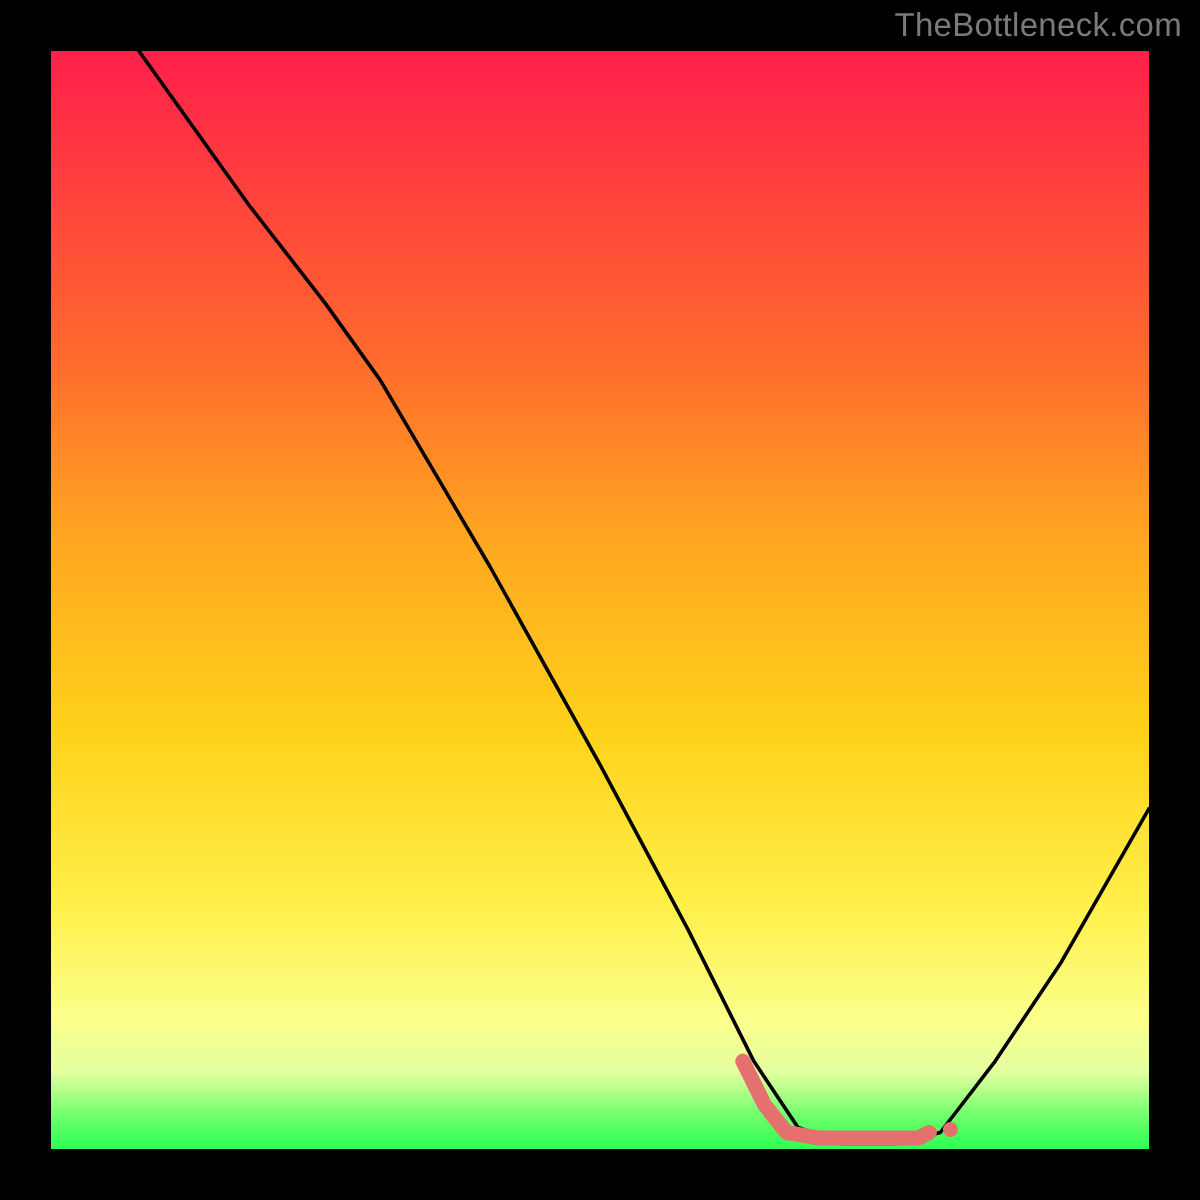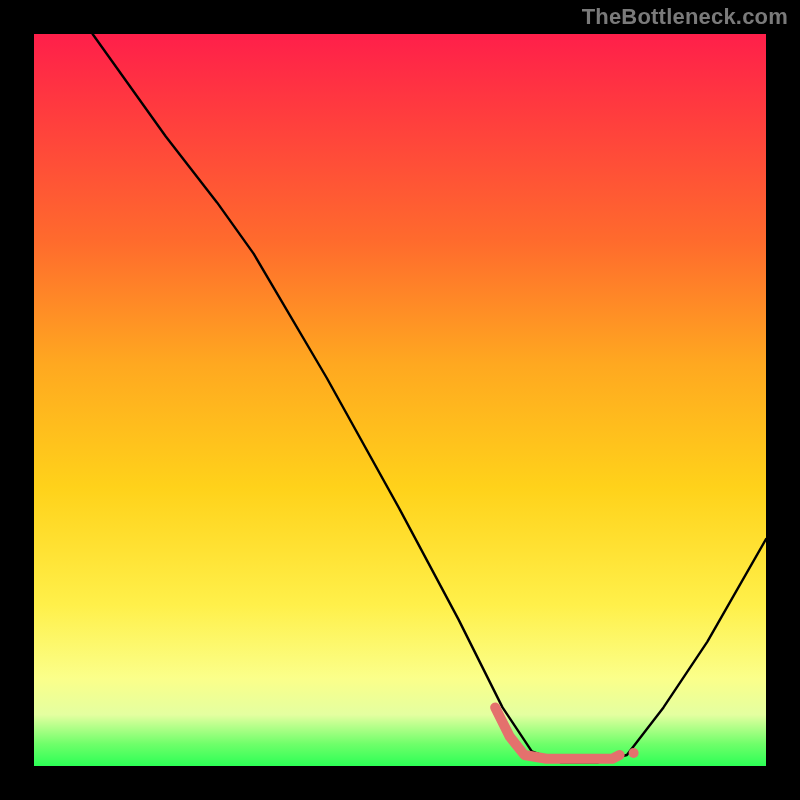--- a/index.html
+++ b/index.html
@@ -16,21 +16,21 @@
     width: 800px;
     height: 800px;
     background: #000;
   }
   .watermark {
     position: absolute;
     top: 4px;
     right: 12px;
     color: #7a7a7a;
     font-size: 22px;
-    font-weight: 700;
+    font-weight: 400;
     letter-spacing: 0.2px;
     user-select: none;
   }
   
   .plot {
     position: absolute;
     left: 34px;
     top: 34px;
     width: 732px;   
     height: 732px;

